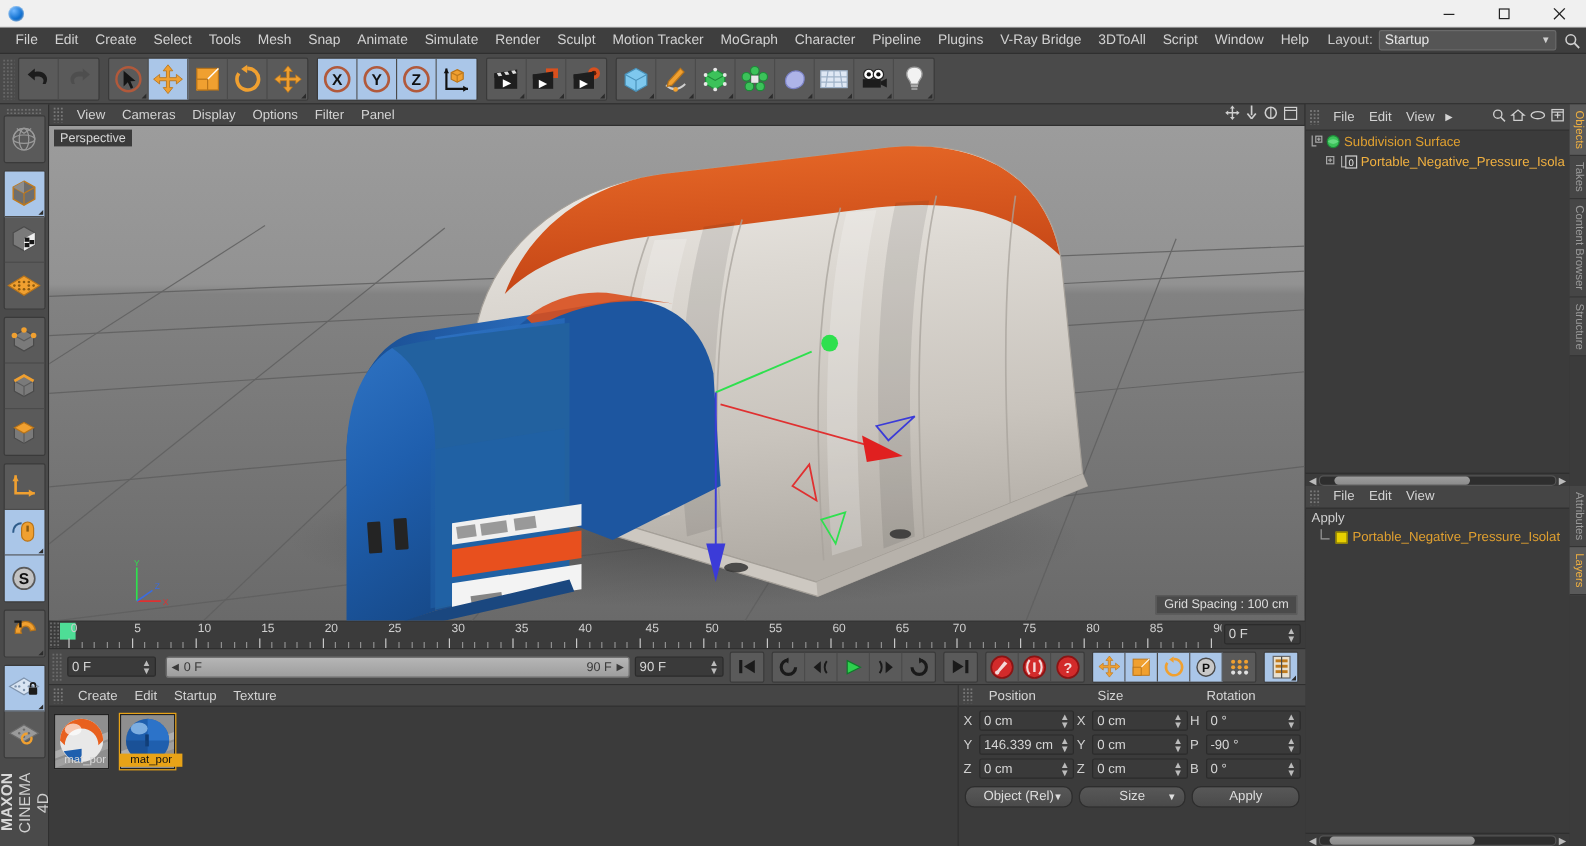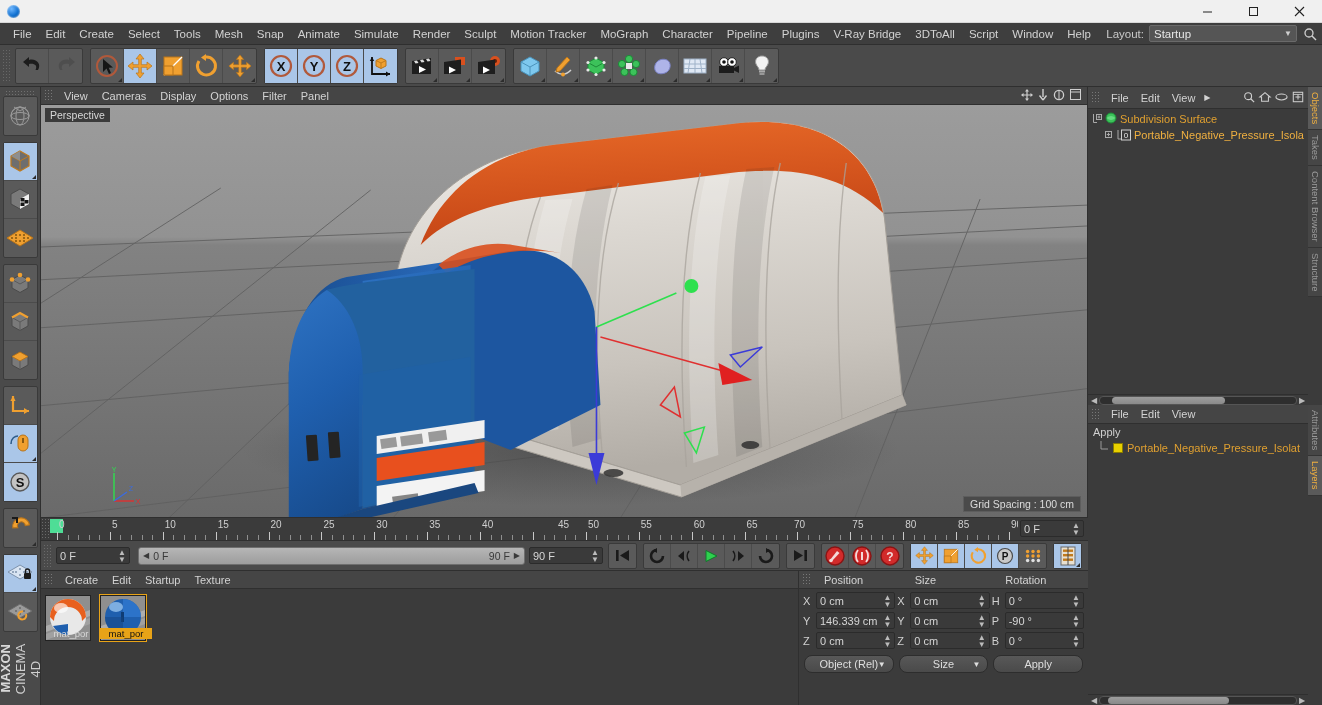--- a/index.html
+++ b/index.html
@@ -920,21 +920,21 @@
             <div class="tick" style="left: 959px; height: 8px; background: rgb(200, 200, 200);"></div>
             <div class="num" style="left: 9px;">0</div>
             <div class="num" style="left: 61.8889px;">5</div>
             <div class="num" style="left: 114.778px;">10</div>
             <div class="num" style="left: 167.667px;">15</div>
             <div class="num" style="left: 220.556px;">20</div>
             <div class="num" style="left: 273.444px;">25</div>
             <div class="num" style="left: 326.333px;">30</div>
             <div class="num" style="left: 379.222px;">35</div>
             <div class="num" style="left: 432.111px;">40</div>
-            <div class="num" style="left: 508px;">45</div>
+            <div class="num" style="left: 488px;">45</div>
             <div class="num" style="left: 537.889px;">50</div>
             <div class="num" style="left: 590.778px;">55</div>
             <div class="num" style="left: 643.667px;">60</div>
             <div class="num" style="left: 696.556px;">65</div>
             <div class="num" style="left: 744px;">70</div>
             <div class="num" style="left: 802.333px;">75</div>
             <div class="num" style="left: 855.222px;">80</div>
             <div class="num" style="left: 908.111px;">85</div>
             <div class="num" style="left: 961px;">90</div>
           </div>

